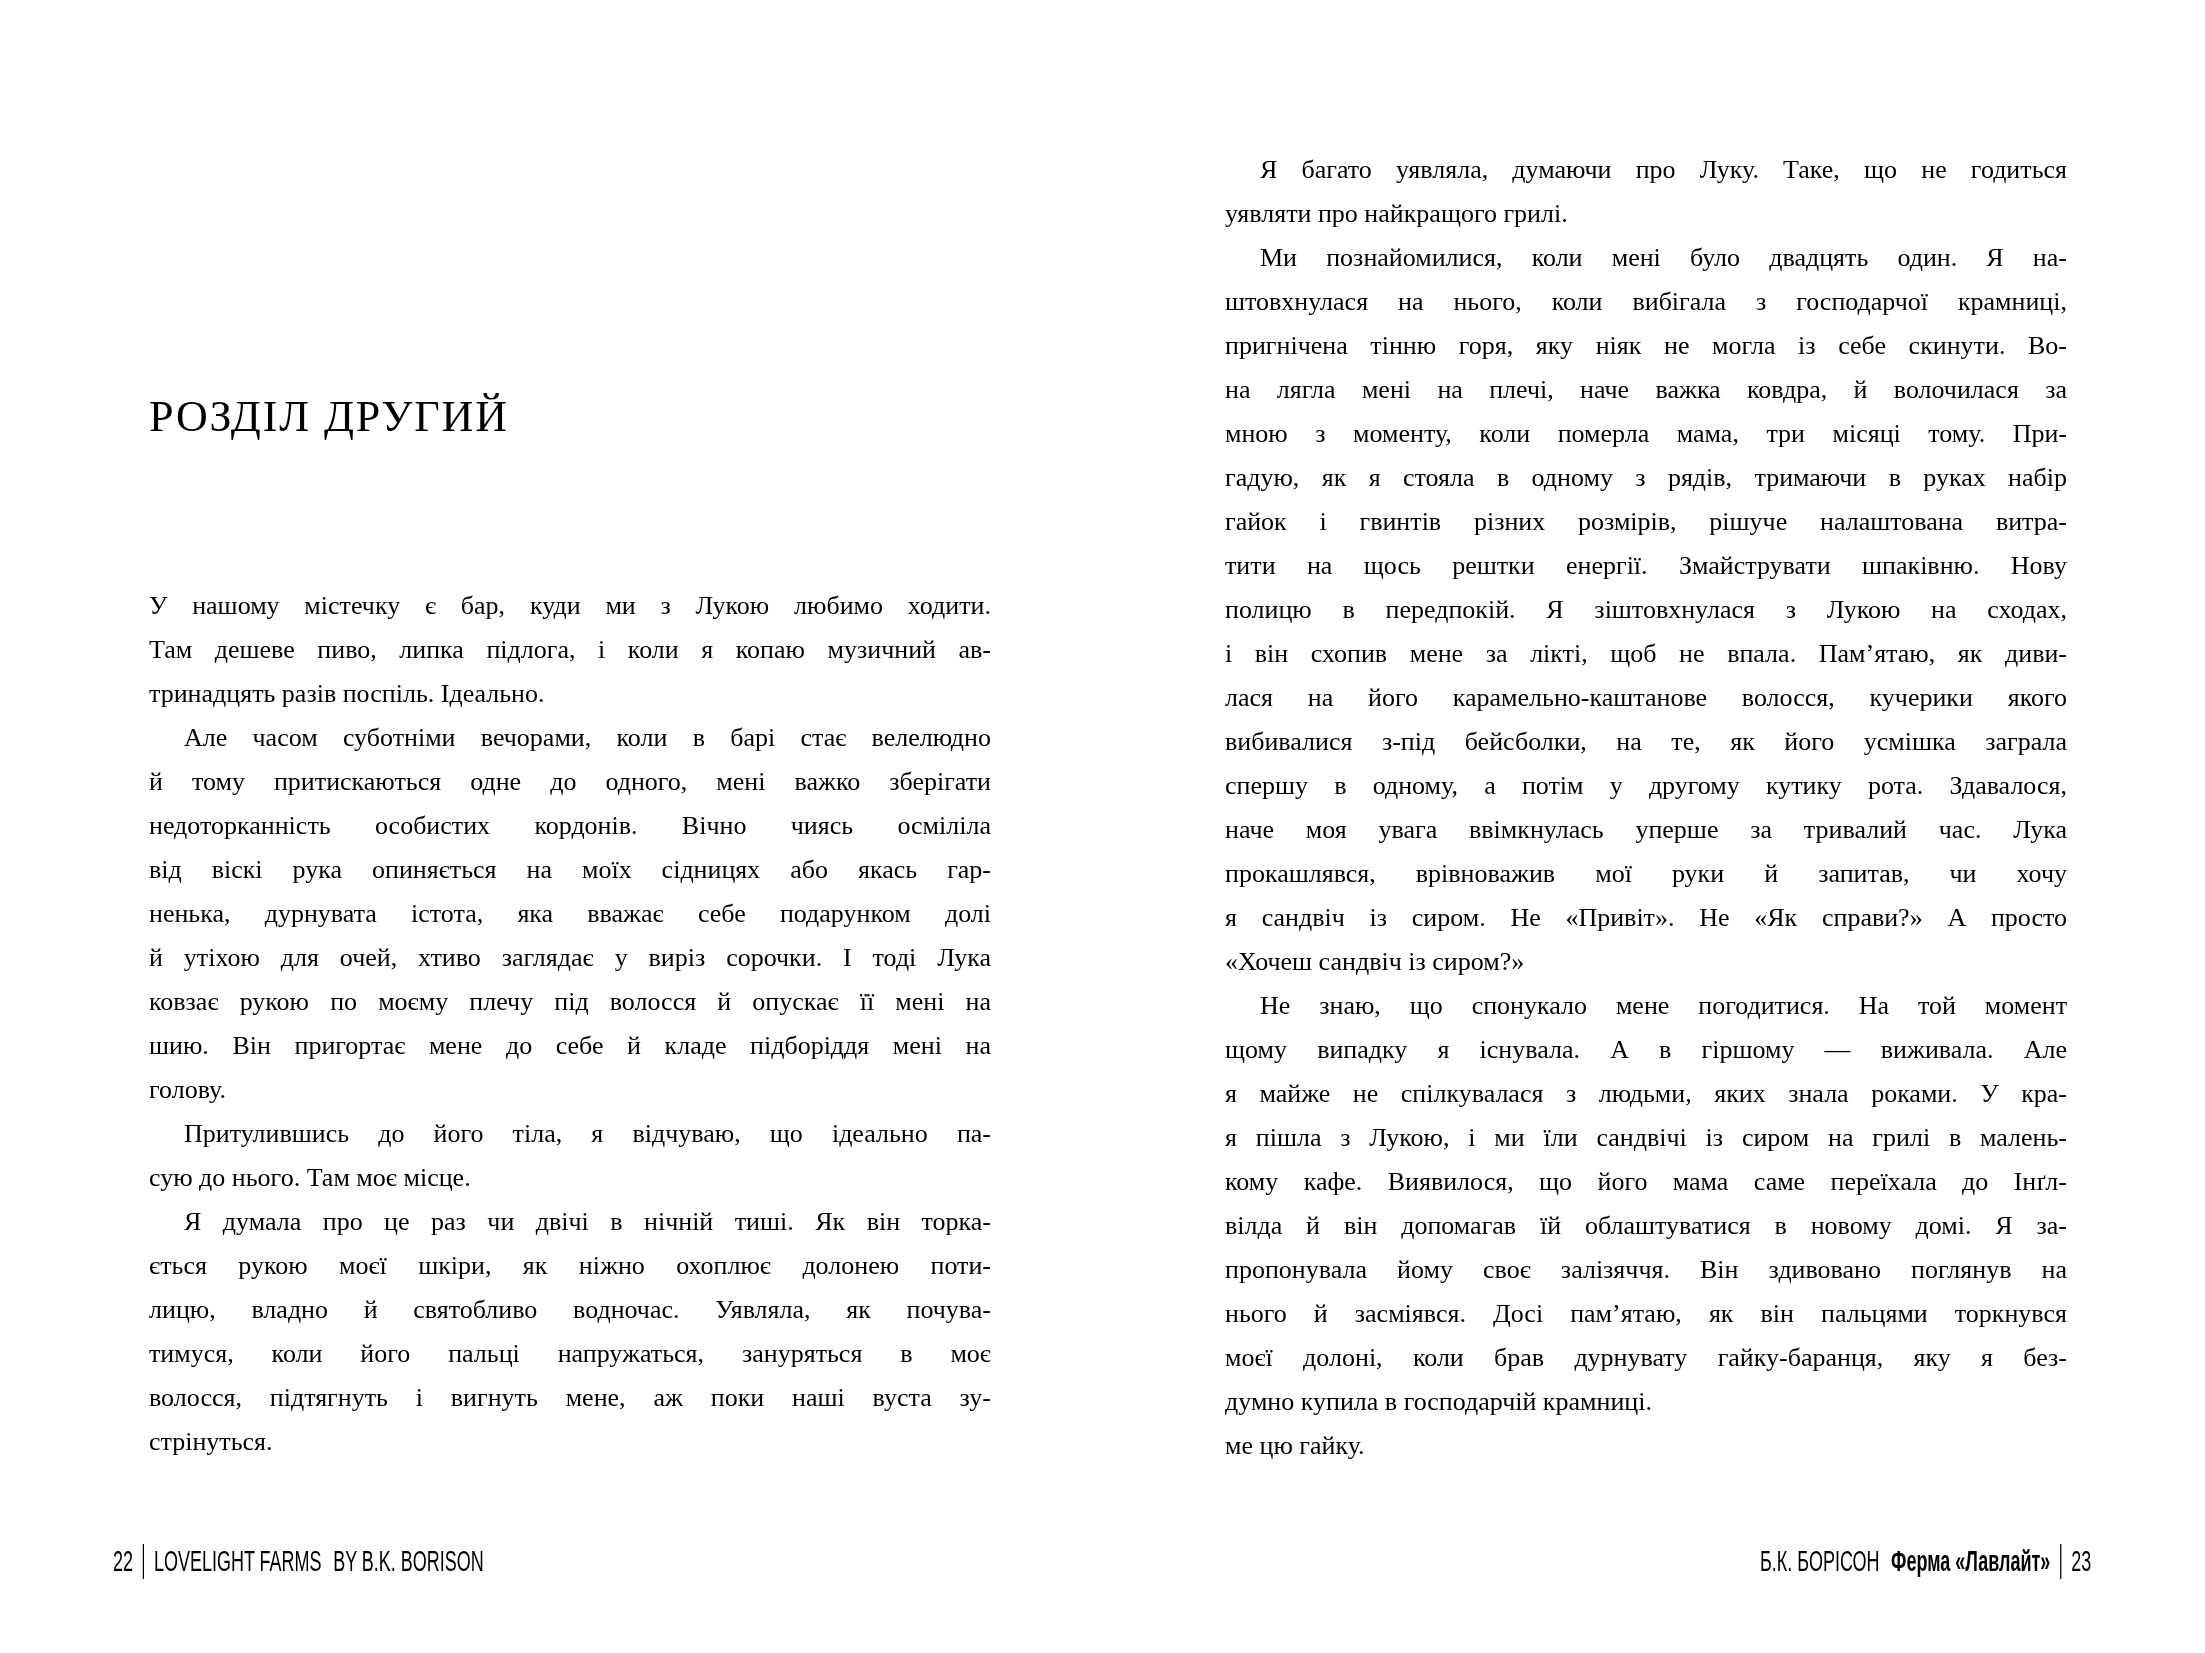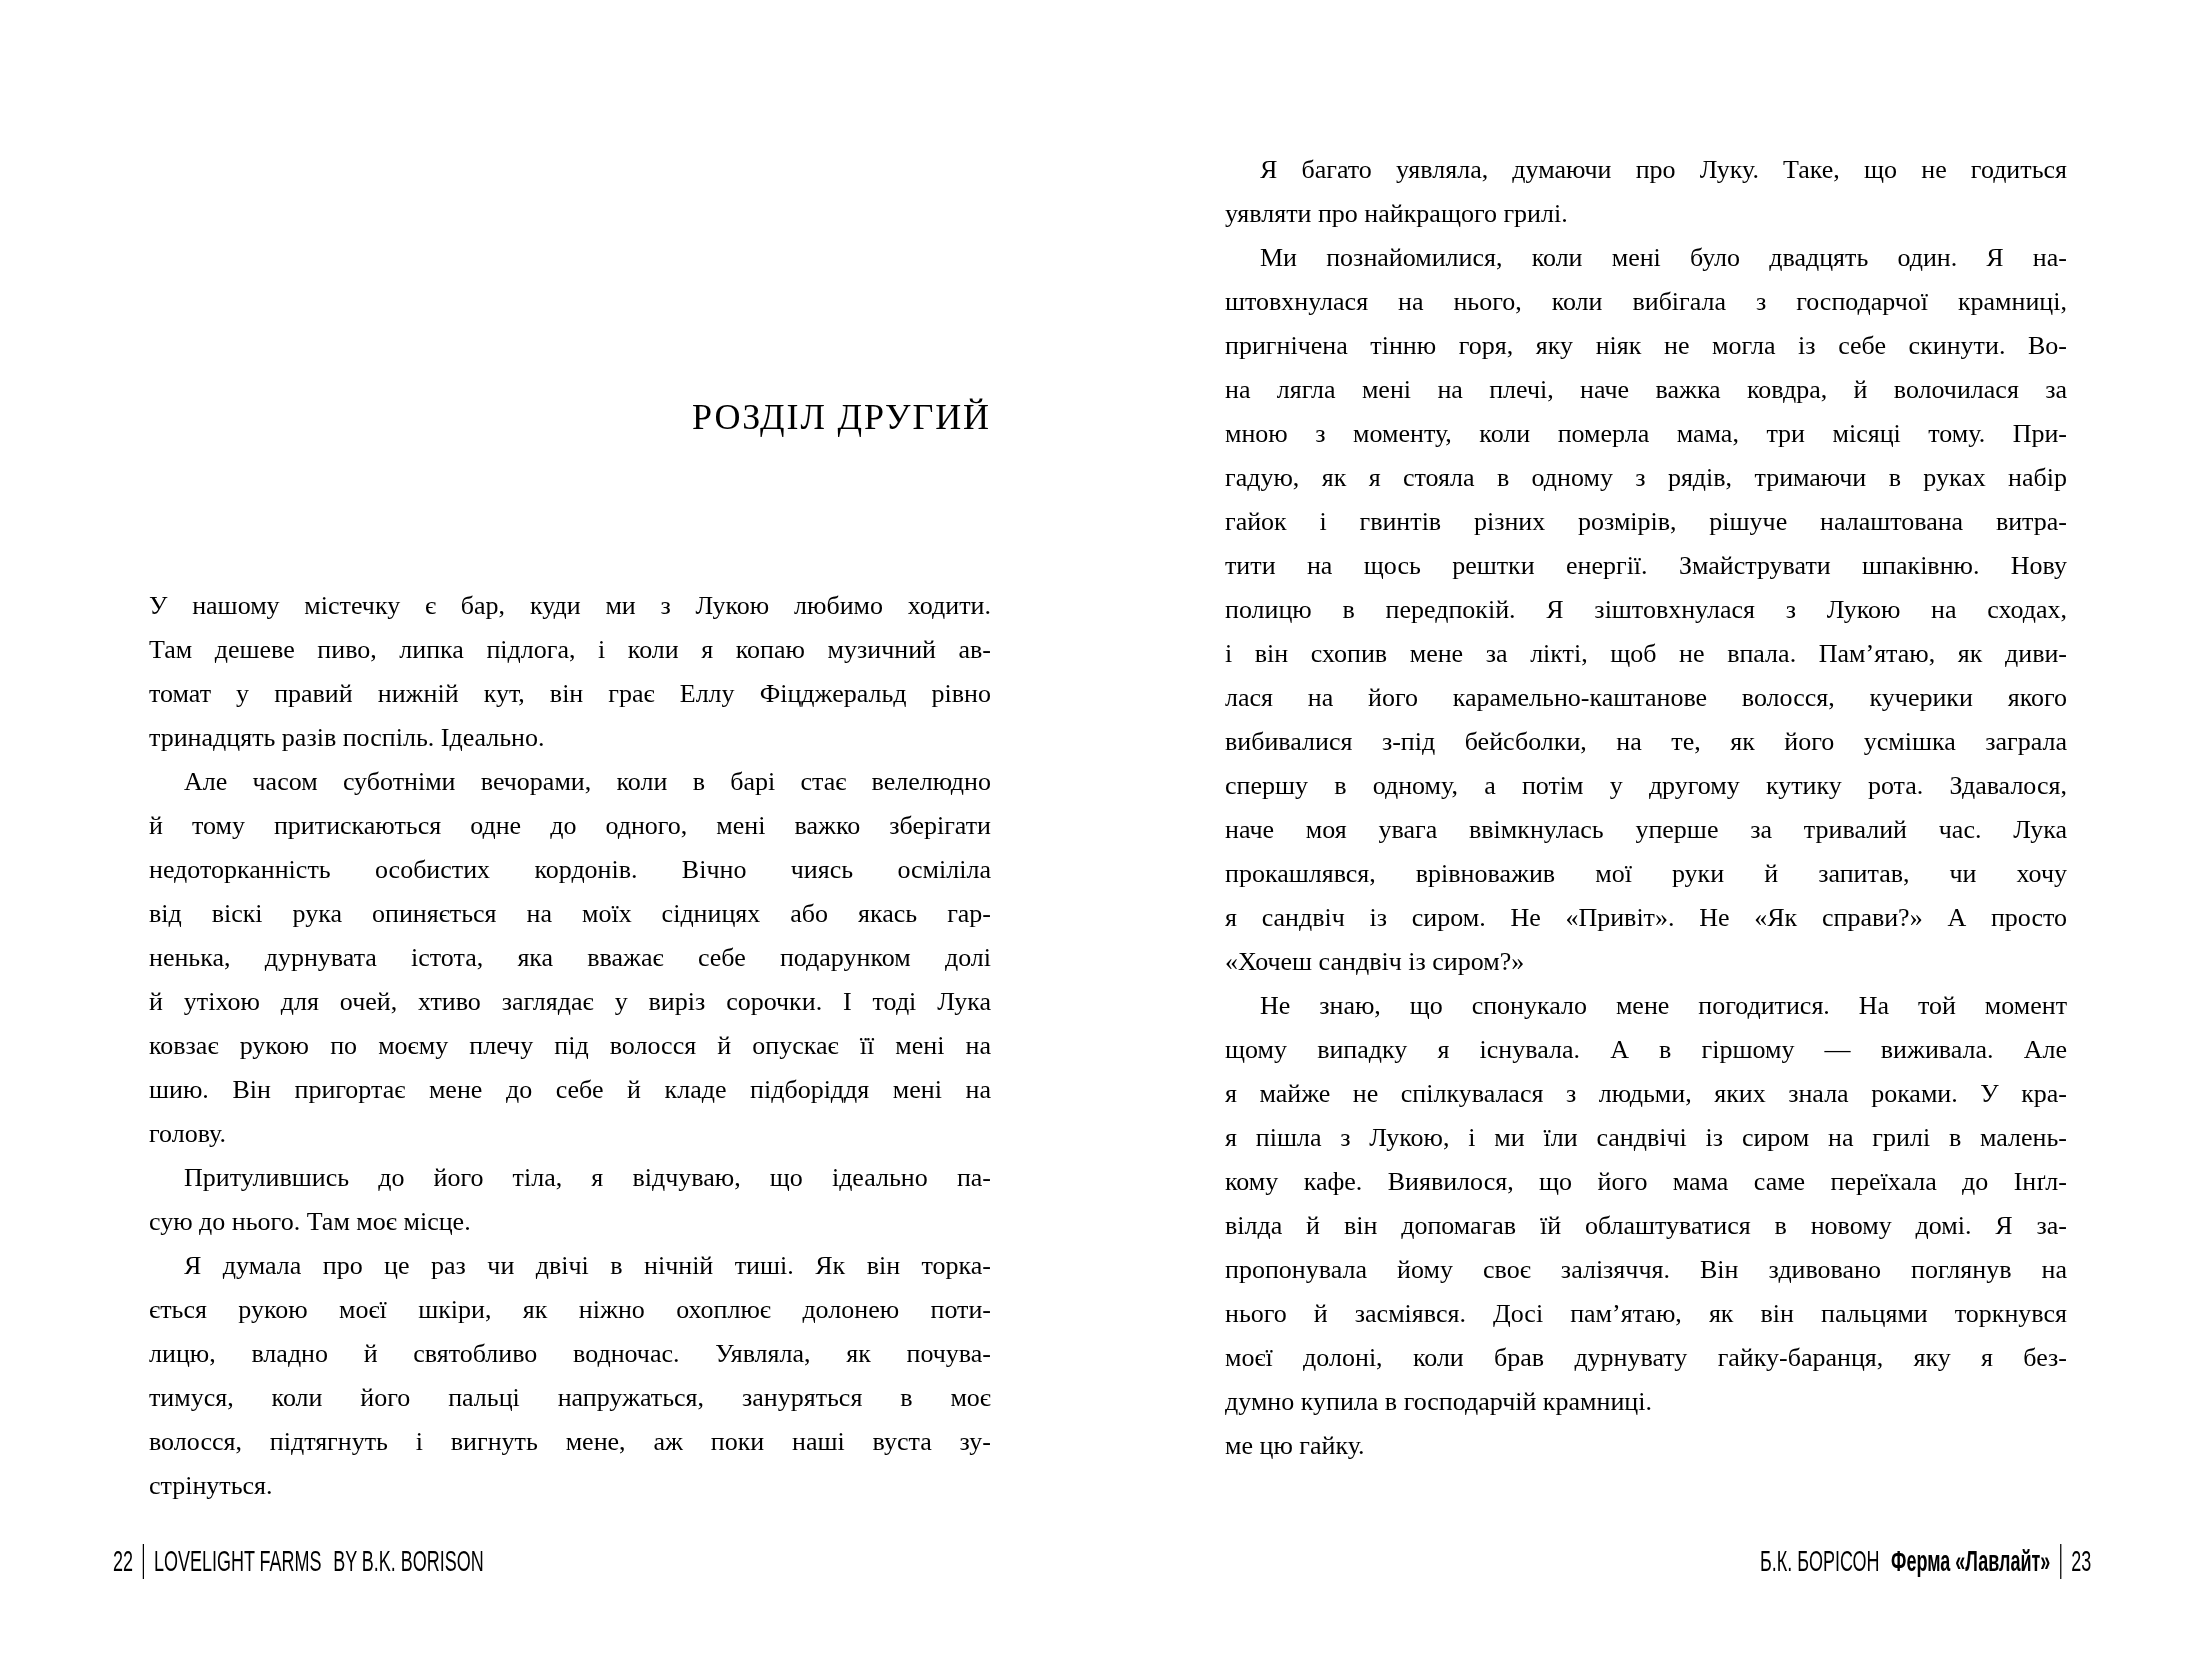--- a/index.html
+++ b/index.html
@@ -12,22 +12,22 @@
     overflow: hidden;
   }
   .page { position: absolute; top: 8px; height: 100%; }
   .page-left  { left: 0;      width: 1102px; }
   .page-right { left: 1102px; width: 1103px; }
 
   .chapter-title {
     position: absolute;
     left: 149px; width: 842px; top: 387px;
     margin: 0;
-    text-align: right;
-    font-size: 36px;
+    text-align: left;
+    font-size: 44px;
     font-weight: 400;
     letter-spacing: 1.9px;
     line-height: 44px;
     white-space: nowrap;
   }
 
   .text-block {
     position: absolute;
     width: 842px;
     font-size: 26px;
@@ -70,21 +70,20 @@
 </style>
 </head>
 <body>
 
 <section class="page page-left">
   <h1 class="chapter-title">РОЗДІЛ ДРУГИЙ</h1>
 
   <div class="text-block" id="left-text">
       <div class="line">У нашому містечку є бар, куди ми з Лукою любимо ходити.</div>
       <div class="line">Там дешеве пиво, липка підлога, і коли я копаю музичний ав-</div>
-      <div class="line">томат у правий нижній кут, він грає Еллу Фіцджеральд рівно</div>
       <div class="line last">тринадцять разів поспіль. Ідеально.</div>
       <div class="line indent">Але часом суботніми вечорами, коли в барі стає велелюдно</div>
       <div class="line">й тому притискаються одне до одного, мені важко зберігати</div>
       <div class="line">недоторканність особистих кордонів. Вічно чиясь осміліла</div>
       <div class="line">від віскі рука опиняється на моїх сідницях або якась гар-</div>
       <div class="line">ненька, дурнувата істота, яка вважає себе подарунком долі</div>
       <div class="line">й утіхою для очей, хтиво заглядає у виріз сорочки. І тоді Лука</div>
       <div class="line">ковзає рукою по моєму плечу під волосся й опускає її мені на</div>
       <div class="line">шию. Він пригортає мене до себе й кладе підборіддя мені на</div>
       <div class="line last">голову.</div>

